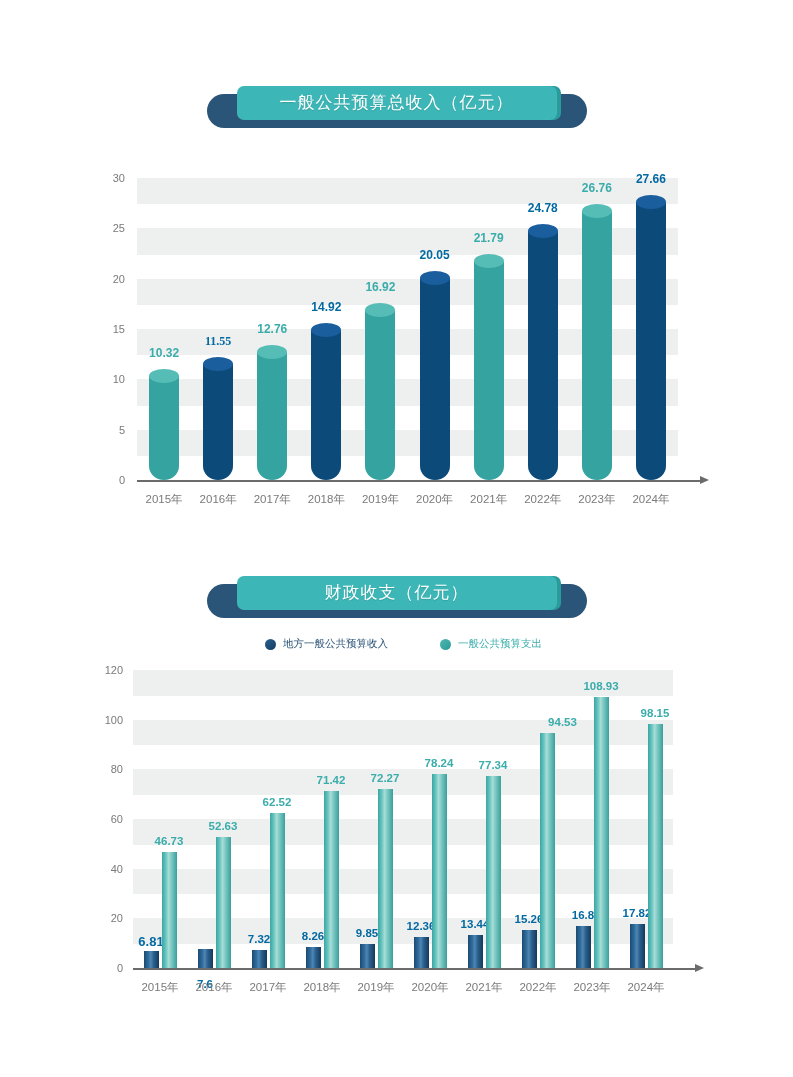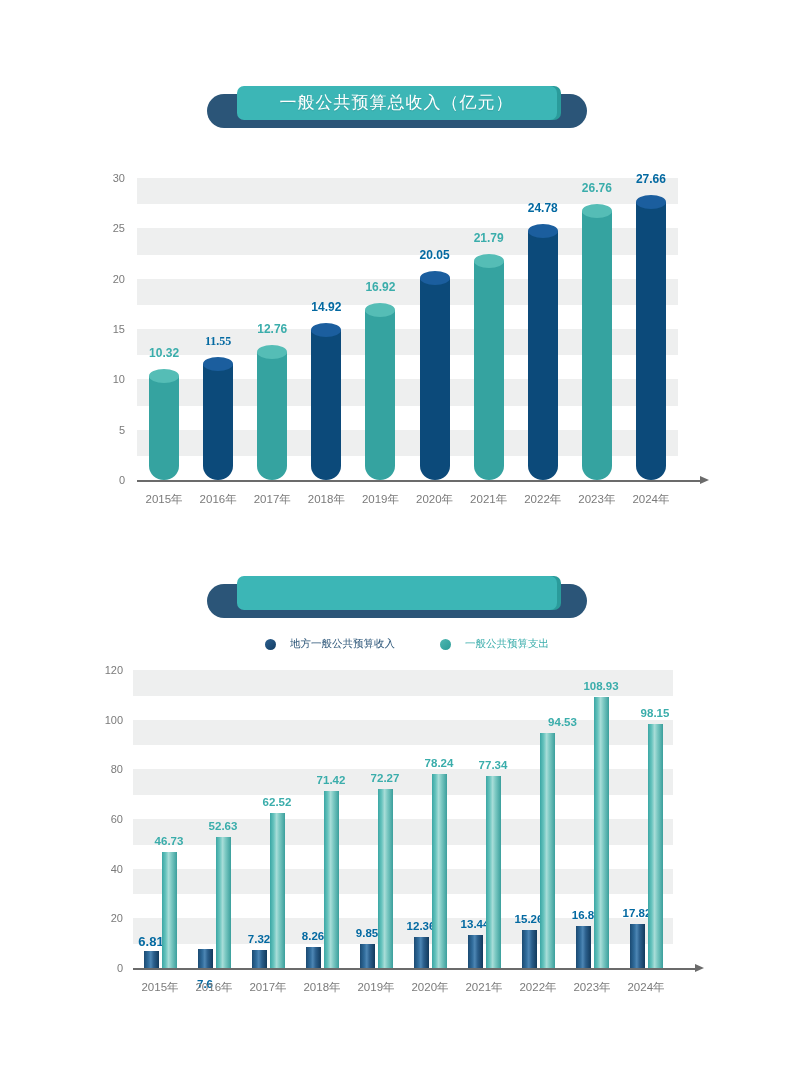--- a/index.html
+++ b/index.html
@@ -81,21 +81,21 @@
   
   .gbar{position:absolute;bottom:0;}
   .gbar.navy{
     background:linear-gradient(to right,#1b4a72 0%,#2f6b9a 28%,#4d86b4 45%,#2b5f8c 65%,#123a5c 100%);
   }
   .gbar.teal{
     background:linear-gradient(to right,#3aa6a4 0%,#66c3bd 24%,#a8ddd8 44%,#7ecac4 62%,#3a9f9c 100%);
   }
 
   .legend{position:absolute;display:flex;align-items:center;}
-  .legend-item{display:flex;align-items:center;gap:7px;}
+  .legend-item{display:flex;align-items:center;}
   .dot{width:11px;height:11px;border-radius:50%;display:inline-block;}
   .dot.navy{background:linear-gradient(135deg,#2c5f8f,#123d63);}
   .dot.teal{background:linear-gradient(135deg,#4fb8b2,#2b9b96);}
   .legend-label{font-size:10.5px;margin-left:7px;white-space:nowrap;}
   .legend-label.navy{color:#2b5578;}
   .legend-label.teal{color:#3aadab;}
 </style>
 </head>
 <body>
 
@@ -186,20 +186,21 @@
         <div class="cap"></div>
       </div>
       <div class="vlabel navy" style="left:650.95px;top:11.555999999999983px;">27.66</div>
       <div class="xlab" style="left:650.95px;top:332px;">2024年</div>
     </div>
 
   <div class="title-wrap" style="top:572px;">
     <div class="title-inner">
       <div class="title-back"></div>
       <div class="title-front"></div>
+      <div class="title-text">财政收支（亿元）</div>
     </div>
   </div>
 
   <div class="legend" id="legend2" style="left:265px;top:637px;width:270px;height:14px;">
       <div class="legend-item" style="position:absolute;left:0px;top:0;">
         <span class="dot navy"></span>
         <span class="legend-label navy">地方一般公共预算收入</span>
       </div>
       <div class="legend-item" style="position:absolute;left:175px;top:0;">
         <span class="dot teal"></span>

